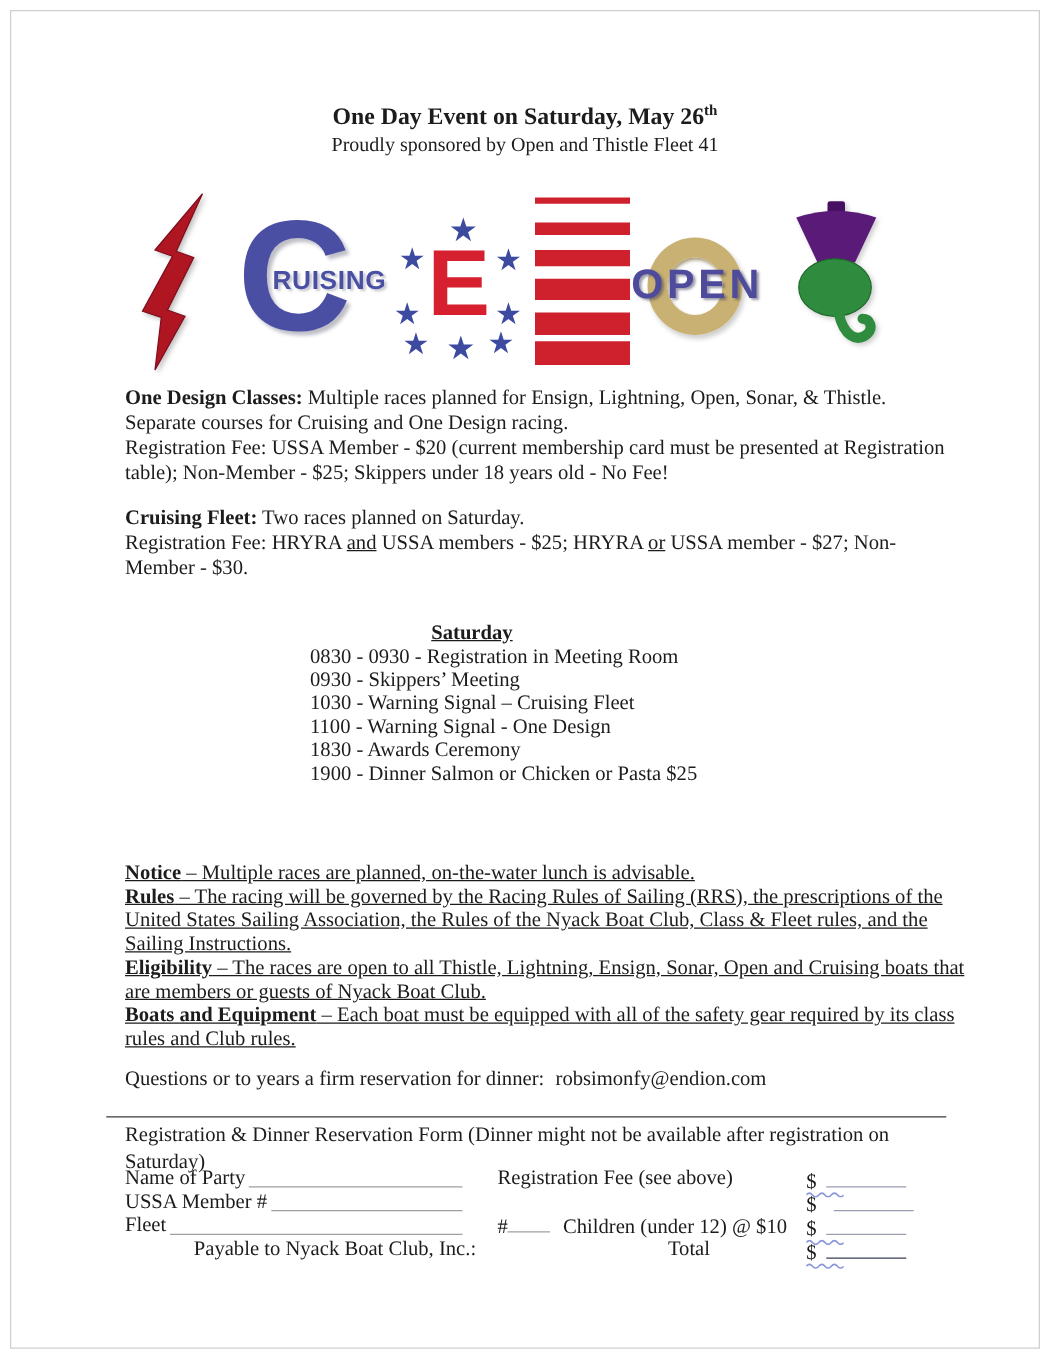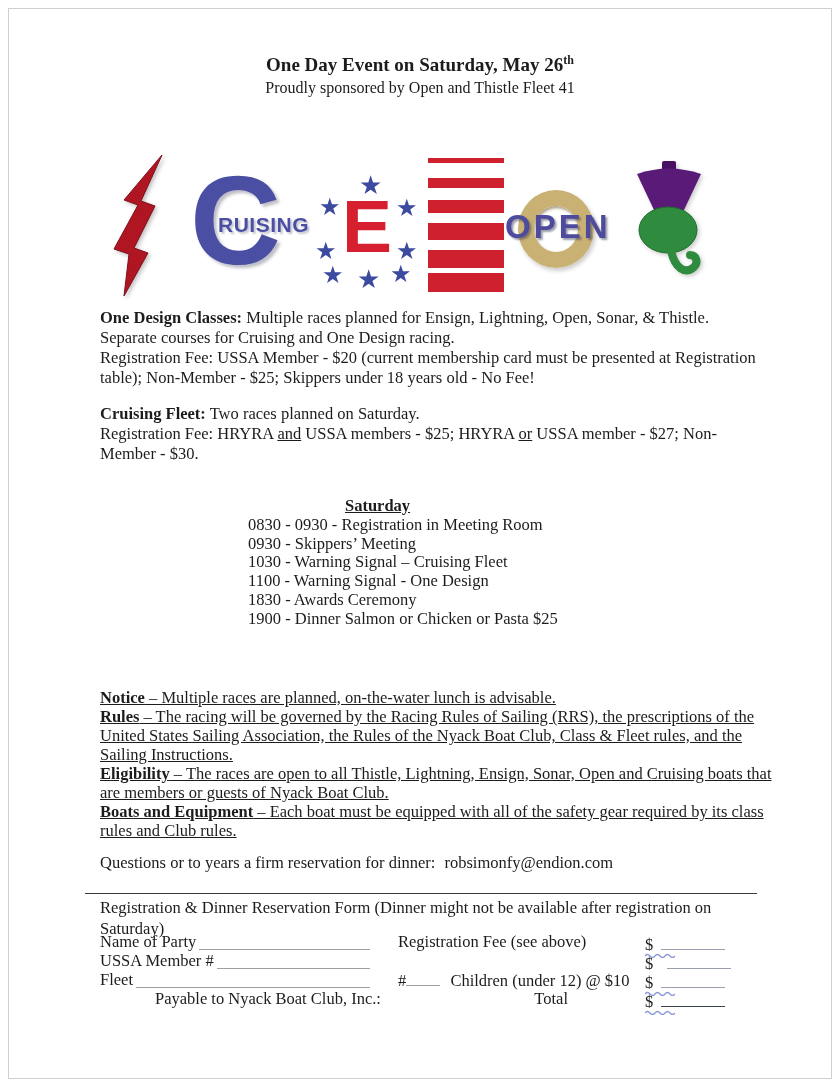--- a/index.html
+++ b/index.html
@@ -5,21 +5,21 @@
   html,body { margin:0; padding:0; background:#ffffff; }
   .page {
     position:relative; width:840px; height:1087px; background:#fff;
     font-family:"Liberation Serif", serif; color:#1c1c1c; overflow:hidden;
   }
   .page-border { position:absolute; inset:8px; border:1px solid #cfcfcf; pointer-events:none; }
 
   
   .header { position:absolute; top:48px; left:0; width:840px; text-align:center; }
   .title { font-size:31px; line-height:40px; font-weight:bold; font-style:italic; }
-  .subtitle { font-size:19px; line-height:25px; font-weight:bold; }
+  .subtitle { font-size:19px; line-height:25px; font-weight:bold;margin-top:28px; }
   .subtitle sup { font-size:12px; }
   .sponsor { font-size:16px; line-height:21px; }
 
   
   .logos { position:absolute; left:0; top:0; width:840px; height:310px; }
   .logo { position:absolute; }
   #logo-lightning { left:110px; top:153px; width:58px; height:145px; filter:drop-shadow(2px 2px 2px rgba(0,0,0,.25)); }
   #logo-cruising { left:190px; top:158px; width:130px; height:120px; }
   .cruising-c { position:absolute; left:0; top:0; font-family:"Liberation Sans",sans-serif; font-weight:bold;
     font-size:126px; line-height:1; color:var(--cruising-blue,#4a4fa4); text-shadow:3px 3px 3px rgba(110,110,130,.45); }

